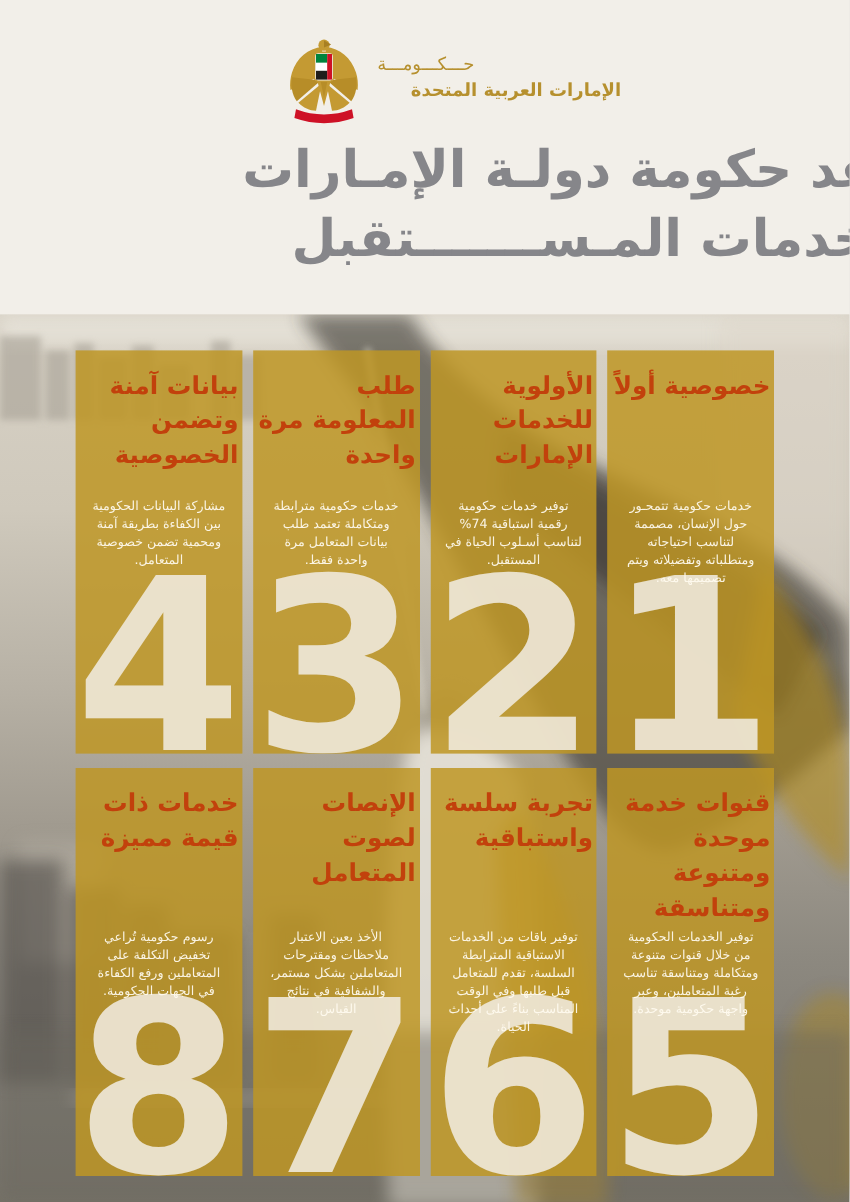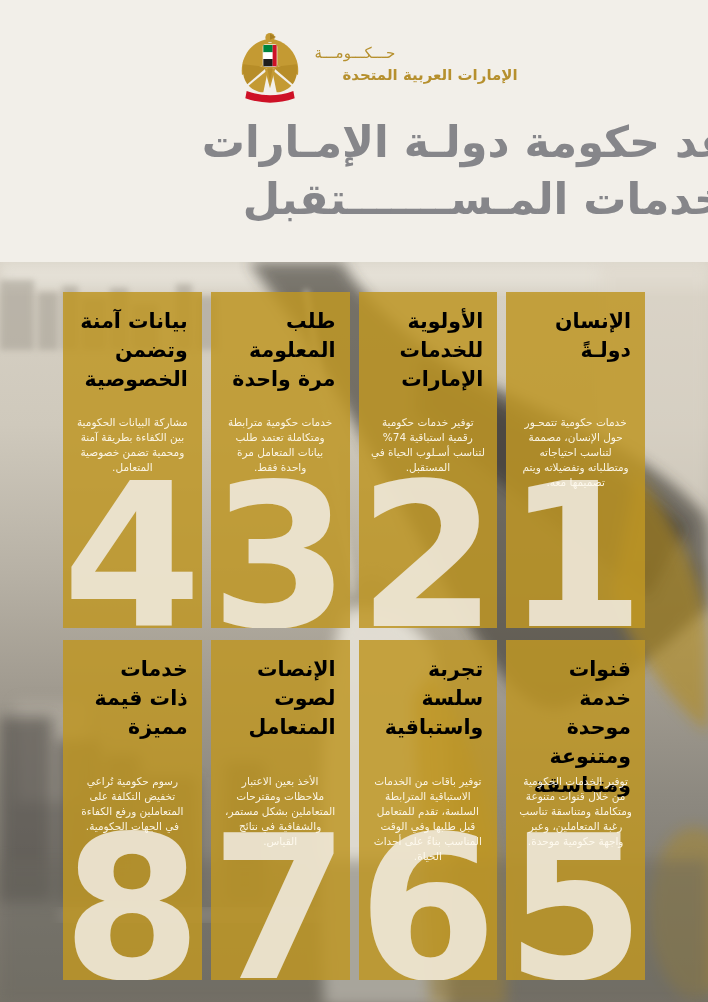--- a/index.html
+++ b/index.html
@@ -27,22 +27,22 @@
   }
   .scene{position:absolute;top:0;left:0;width:100%;height:100%;}
   
   .grid{
     position:absolute;top:292px;left:63px;width:582px;
     display:grid;grid-template-columns:repeat(4,1fr);grid-template-rows:336px 340px;
     column-gap:9px;row-gap:12px;direction:rtl;
   }
   .card{position:relative;background:rgba(190,150,36,0.85);overflow:hidden;}
   .card-title{
-    margin:15px 14px 0;direction:rtl;
-    color:#000000;font-weight:bold;font-size:20.5px;line-height:1.42;
+    margin:15px 3px 0;direction:rtl;
+    color:#c2410c;font-weight:bold;font-size:20.5px;line-height:1.42;
   }
   .card-body{
     position:absolute;left:12px;right:12px;direction:rtl;text-align:center;
     color:rgba(255,251,240,0.93);font-size:10.5px;line-height:1.42;
   }
   .row1 .card-body{top:123px;}
   .row2 .card-body{top:134px;}
   .card-number{
     position:absolute;bottom:-0.145em;left:0;right:0;text-align:center;
     font-size:200px;line-height:1;font-weight:bold;
@@ -144,21 +144,21 @@
 
       <rect y="598" width="708" height="142" fill="#6a675f" opacity="0.45" filter="url(#b7)"></rect>
       <rect x="60" y="648" width="260" height="10" fill="#d2ccc0" opacity="0.3" filter="url(#b7)"></rect>
     </svg>
   </div>
 
   <div class="grid">
 
     <div class="card row1">
       <div class="card-number">1</div>
-      <div class="card-title">الإنسان دولـةً</div>
+      <div class="card-title">خصوصية أولاً</div>
       <div class="card-body">خدمات حكومية تتمحـور حول الإنسان، مصممة لتناسب احتياجاته ومتطلباته وتفضيلاته ويتم تصميمها معه.</div>
     </div>
 
     <div class="card row1">
       <div class="card-number">2</div>
       <div class="card-title">الأولوية للخدمات الإمارات</div>
       <div class="card-body">توفير خدمات حكومية رقمية استباقية 74% لتناسب أسـلوب الحياة في المستقبل.</div>
     </div>
 
     <div class="card row1">

